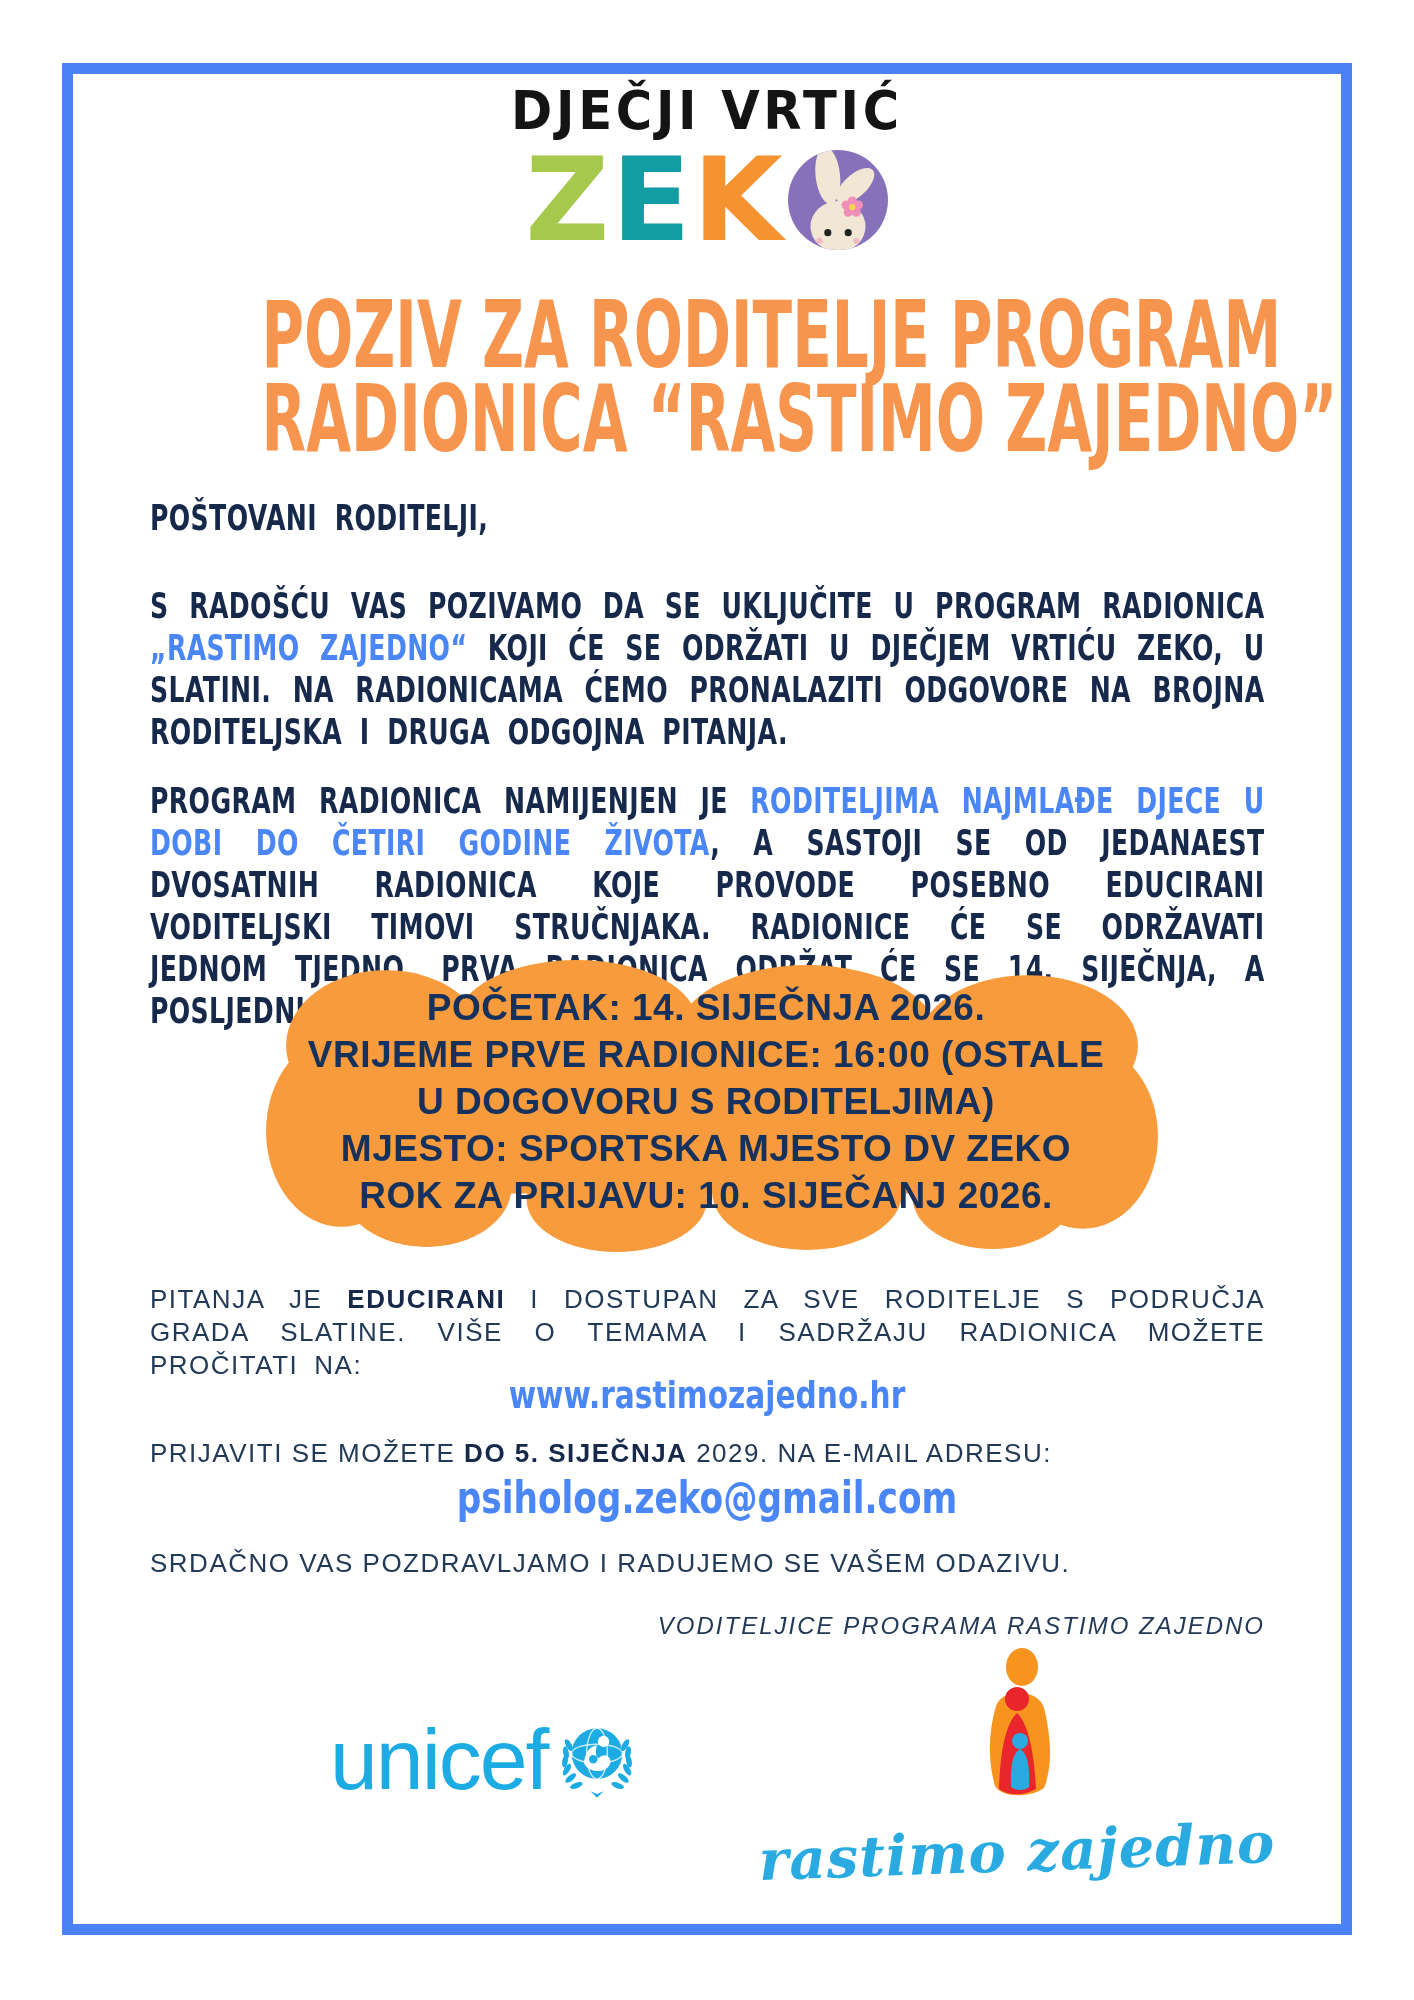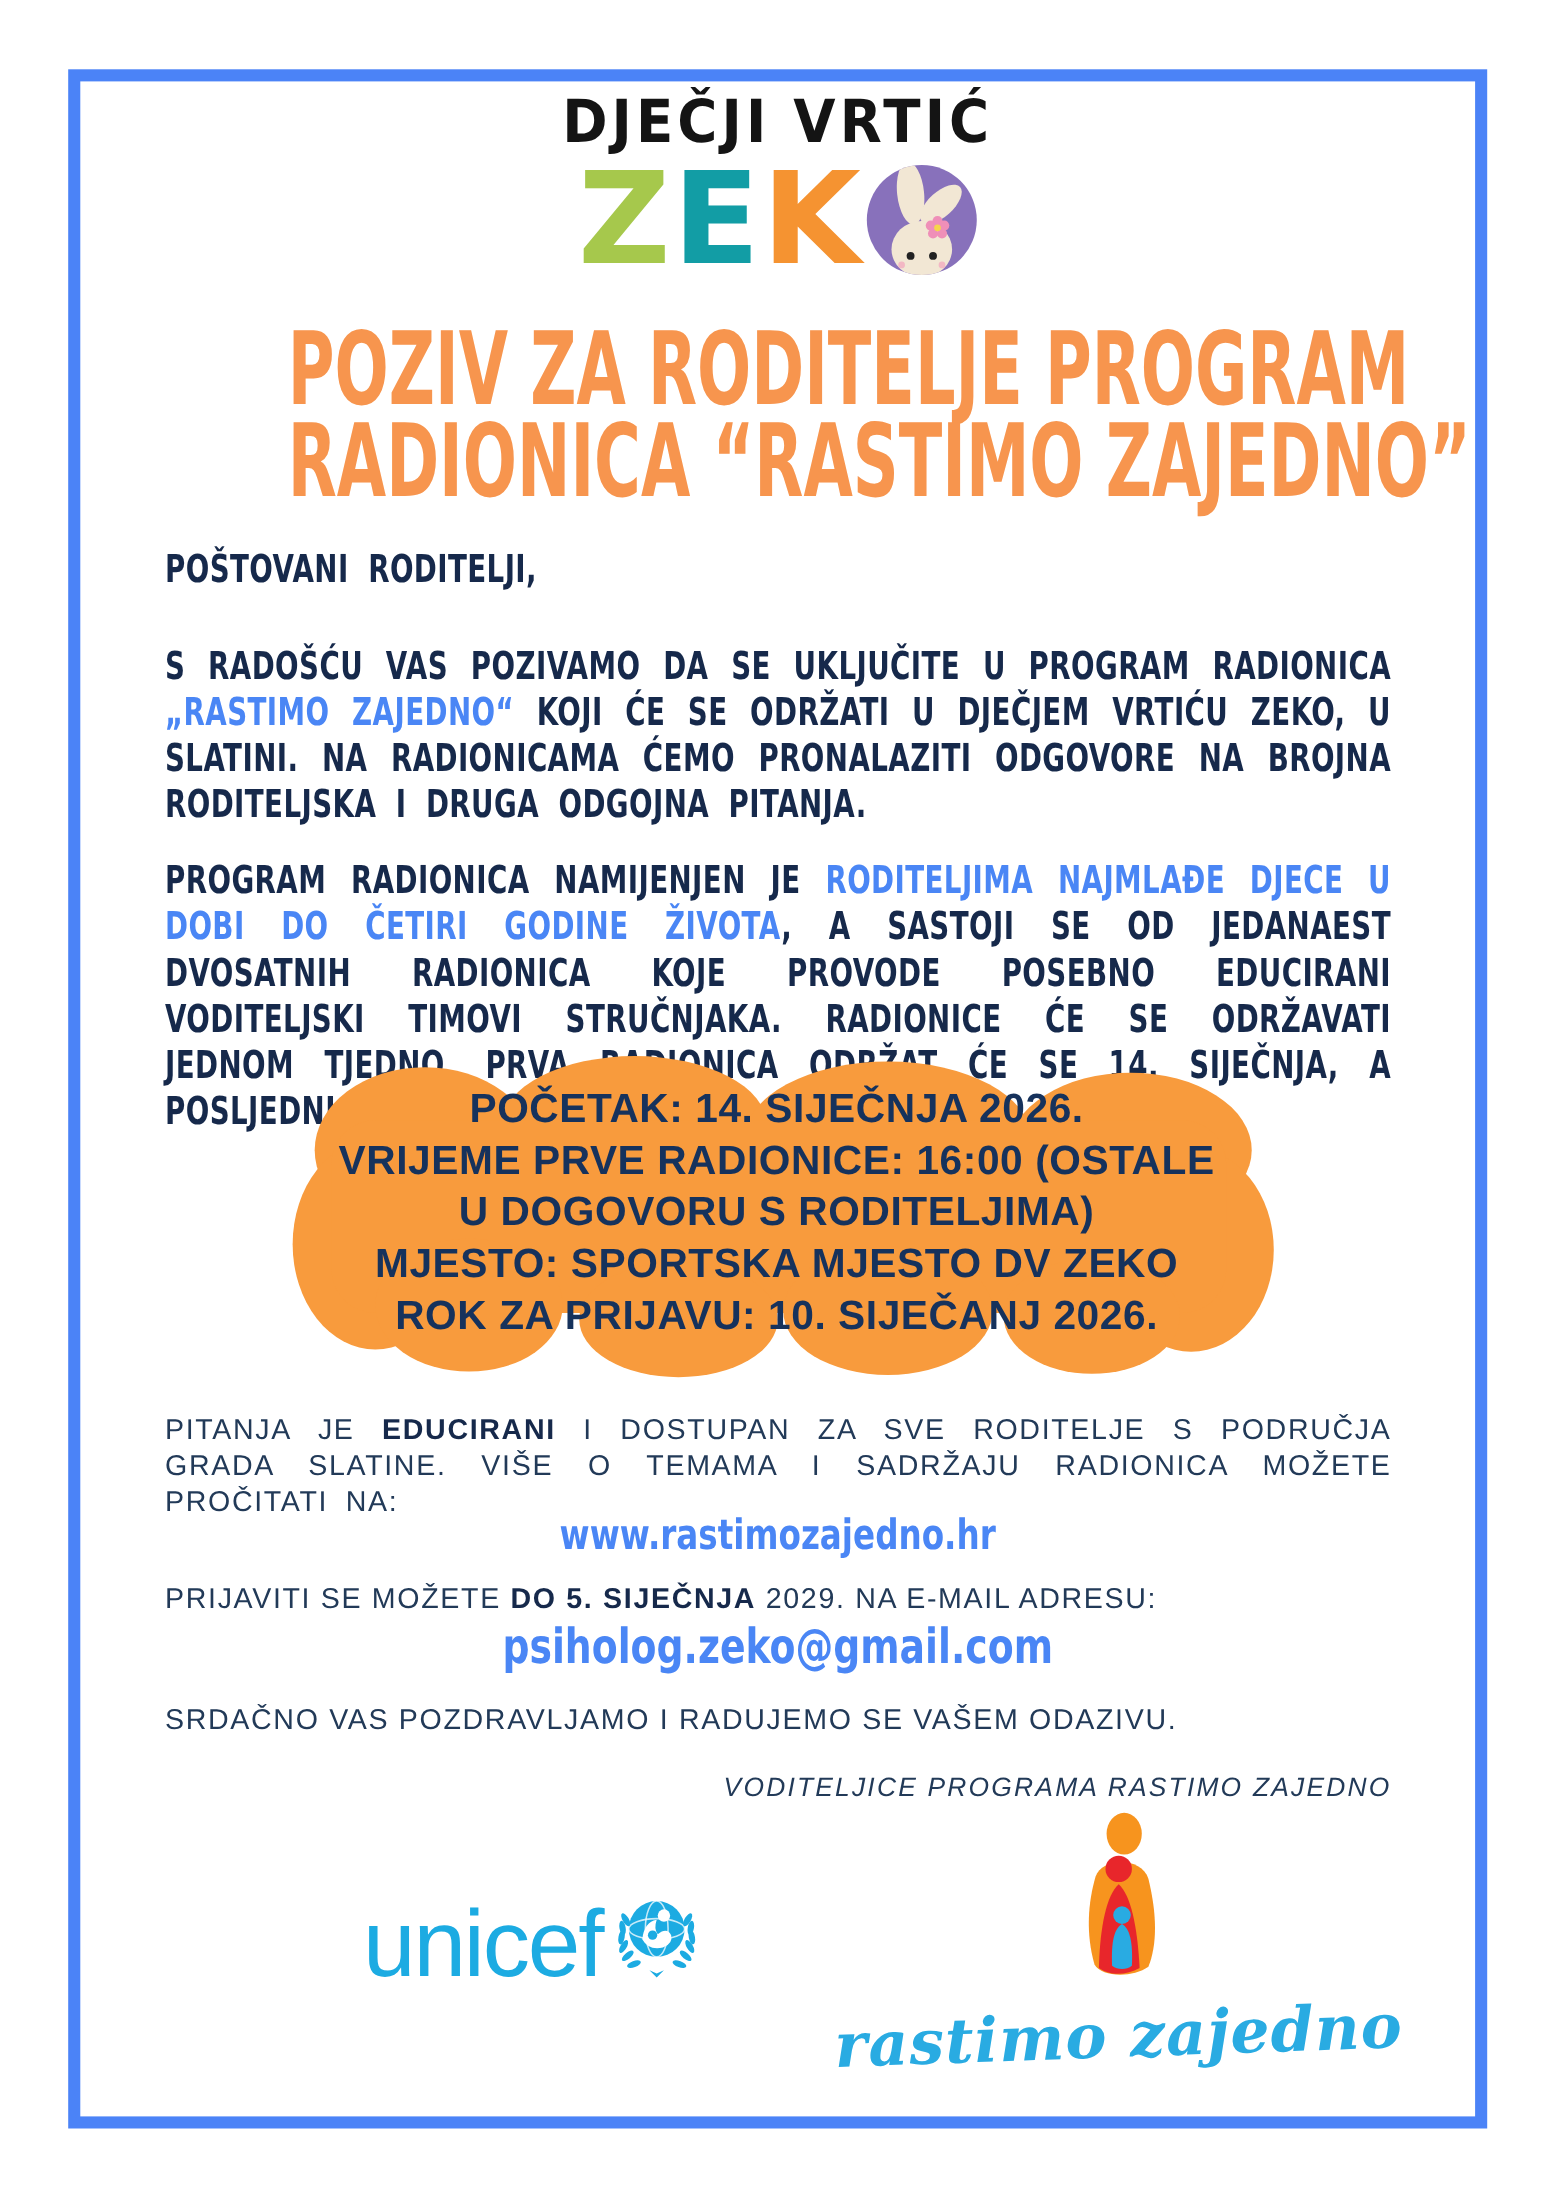--- a/index.html
+++ b/index.html
@@ -68,21 +68,21 @@
   .bold { font-weight:bold; color:#16294b; }
   
   .center-link {
     position:absolute; left:0; width:1414px; text-align:center;
     font-family:"DejaVu Sans", sans-serif; font-weight:bold; color:#4a86f5;
     transform:scaleX(0.78); transform-origin:50% 0; line-height:1;
   }
   .www-link { top:1376px; font-size:38px; }
   .email-link { top:1476px; font-size:44px; }
   
-  .unicef-logo { position:absolute; left:330px; top:1716px; display:flex; align-items:flex-end; gap:2px; }
+  .unicef-logo { position:absolute; left:330px; top:1716px; display:flex; align-items:flex-start; gap:2px; }
   .unicef-word {
     font-family:"Liberation Sans", sans-serif; font-size:86px; line-height:1;
     color:#1cabe2; letter-spacing:-2px;
   }
   .unicef-emblem { width:94px; height:94px; }
   .rastimo-figure { position:absolute; left:972px; top:1646px; width:95px; height:165px; }
   .rastimo-script {
     position:absolute; left:752px; top:1818px; width:530px; text-align:center;
     font-family:"DejaVu Serif", serif; font-style:italic; font-weight:bold;
     font-size:56px; color:#29abe2; transform:rotate(-2deg); letter-spacing:1px;

